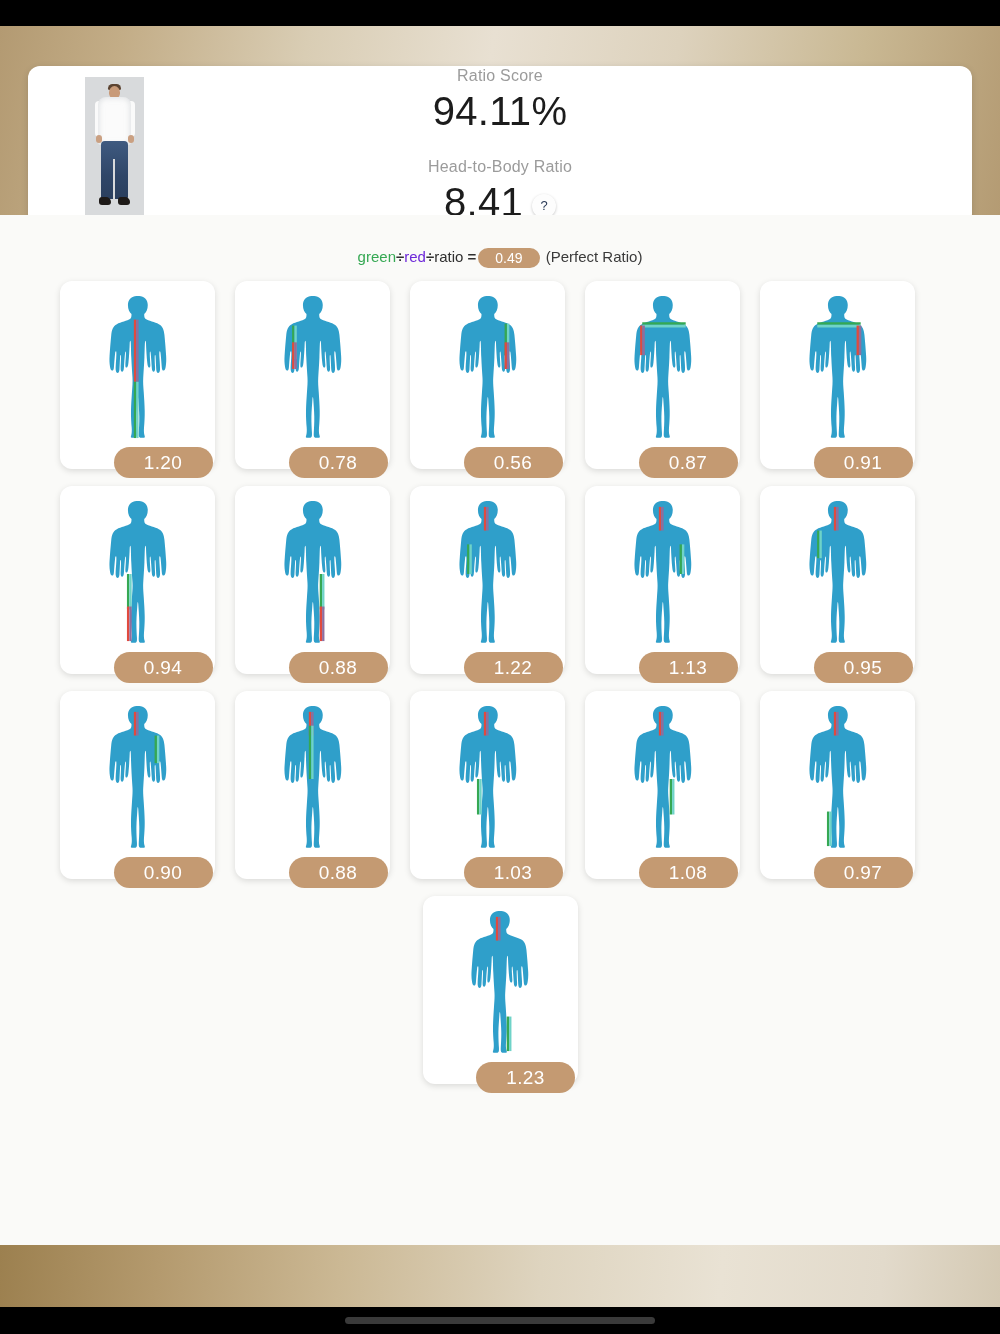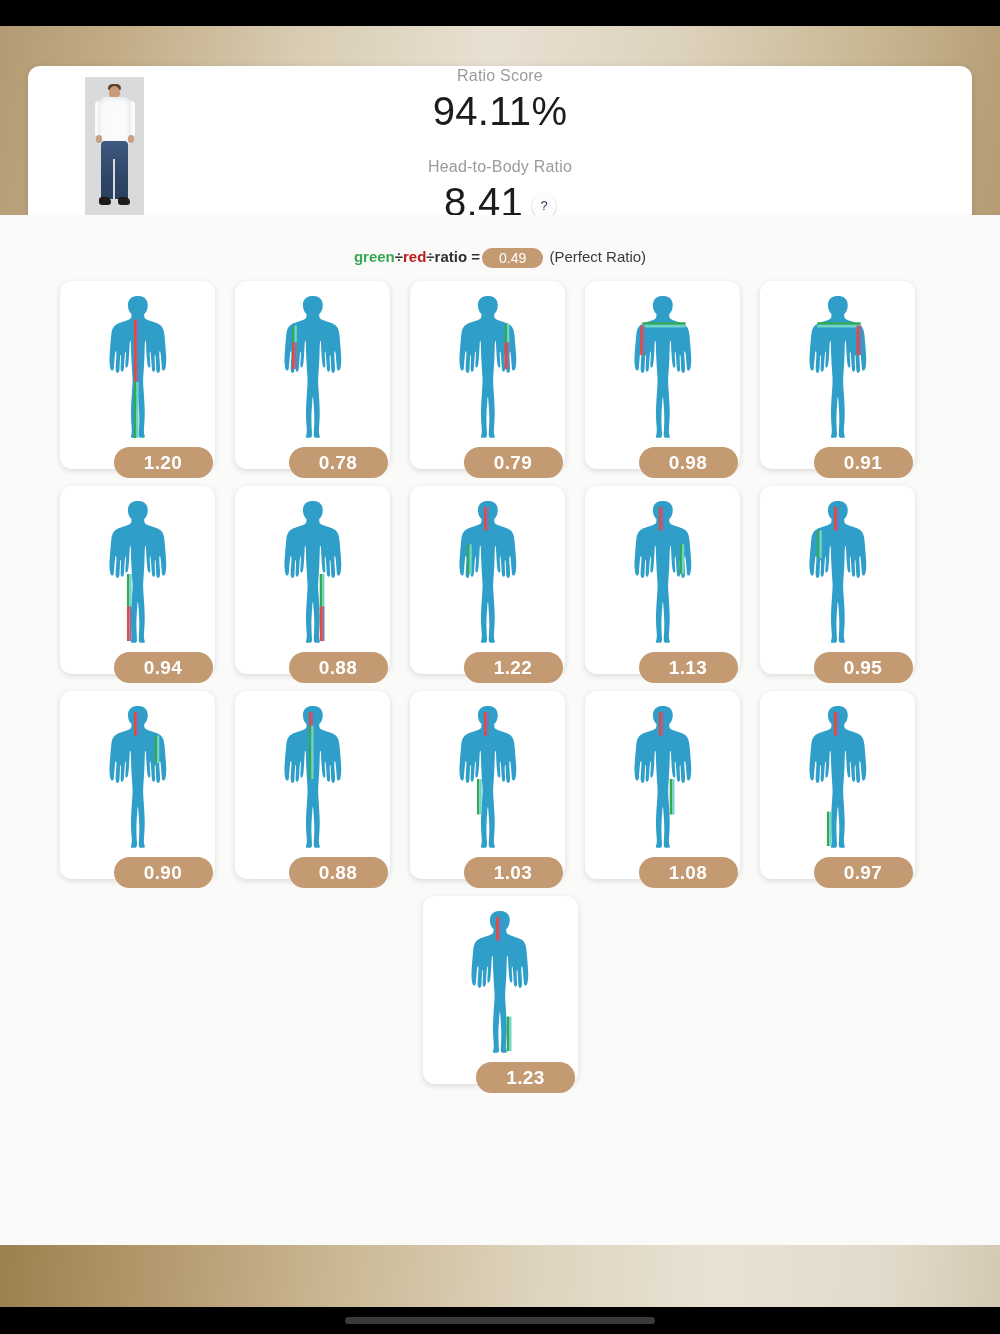--- a/index.html
+++ b/index.html
@@ -165,23 +165,23 @@
   }
 
   .legend {
     width: 100%;
     text-align: center;
     padding-top: 33px;
     font-size: 15px;
     color: #2f2f2f;
   }
   .legend .g { color: #35a853; }
-  .legend .r { color: #b91c1c; }
+  .legend .r { color: #6d28d9; }
   .legend .op { color: #2f2f2f; font-weight: 700; }
-  .legend .word { font-weight: 700; text-align: center; }
+  .legend .word { font-weight: 400; text-align: center; }
   .legend-pill {
     display: inline-block;
     background: #c49a72;
     color: #fff;
     border-radius: 11px;
     padding: 2px 17px;
     font-size: 14px;
     margin: 0 2px;
     vertical-align: middle;
   }
@@ -196,21 +196,20 @@
 
   .card {
     position: relative;
     width: 155px;
     height: 188px;
     background: #fff;
     border-radius: 12px;
     box-shadow: 0 2px 6px rgba(0,0,0,0.13);
     margin: 0 20px 17px 0;
     flex: 0 0 auto;
-    font-weight: bold;
   }
   .card:nth-child(5n) { margin-right: 8px; }
 
   .card.solo { margin: 0 auto 0 auto; text-align: right; }
 
   .figure-wrap {
     position: absolute;
     top: 8px; left: 0;
     width: 155px;
     height: 155px;
@@ -336,33 +335,33 @@
         <div class="card">
           <div class="figure-wrap">
             <svg width="140" height="150" viewBox="42 4 70 152">
               <path d="M75.5 8 C70.6 8 66.8 11.6 66.8 17.2 C66.8 21.4 68.3 24.6 70.4 26.4 C70.4 28.8 70.2 30.4 69.2 31.2 C66.2 33.2 59.4 34.6 55.6 36.6 C51.6 38.7 50.4 42.4 49.9 47.6 C49.3 53.8 48.6 62.4 48.2 68.6 C47.9 73.2 48.1 76.2 48.6 79.4 C49.0 82.0 49.6 83.4 50.7 83.6 C51.8 83.8 52.4 82.6 52.6 80.2 C52.9 76.6 53.3 70.6 53.8 66.2 C54.0 64.2 54.6 63.6 54.9 64.4 C55.2 65.3 55.1 68.0 54.9 71.4 C54.6 76.0 54.2 80.4 54.4 82.8 C54.6 85.2 55.4 86.0 56.4 86.0 C57.4 86.0 58.0 85.0 58.2 82.6 C58.4 79.8 58.6 74.0 58.9 69.4 C59.0 67.6 59.6 67.4 59.7 68.6 C59.9 70.6 59.6 76.6 59.4 80.6 C59.3 83.6 59.9 84.8 60.9 84.8 C61.9 84.8 62.5 83.6 62.7 81.0 C63.0 77.2 63.4 70.0 63.9 65.6 C64.1 63.8 64.6 63.8 64.7 65.2 C64.9 67.4 64.4 73.6 64.2 77.4 C64.1 79.8 64.6 80.8 65.5 80.6 C66.4 80.4 66.9 79.2 67.3 75.8 C67.9 70.4 68.4 61.6 68.6 56.0 C68.7 53.4 69.4 52.6 69.6 54.6 C69.9 57.4 69.9 63.6 70.2 70.4 C70.5 77.6 71.0 84.6 71.4 90.6 C71.7 95.4 71.3 99.6 70.9 105.4 C70.5 111.4 70.0 118.6 69.9 124.8 C69.8 130.6 70.2 136.6 70.6 141.4 C70.9 145.2 70.6 147.4 70.2 149.0 C69.9 150.2 69.6 150.8 69.8 151.2 C70.0 151.6 70.9 151.8 72.4 151.8 C74.2 151.8 75.2 151.4 75.6 150.6 C76.0 149.8 76.0 148.4 75.9 146.2 C75.7 142.6 75.3 136.4 75.4 130.4 C75.5 124.4 76.1 118.2 76.4 113.0 C76.6 109.4 77.1 109.4 77.3 113.0 C77.6 118.2 78.2 124.4 78.3 130.4 C78.4 136.4 78.0 142.6 77.8 146.2 C77.7 148.4 77.7 149.8 78.1 150.6 C78.5 151.4 79.5 151.8 81.3 151.8 C82.8 151.8 83.7 151.6 83.9 151.2 C84.1 150.8 83.8 150.2 83.5 149.0 C83.1 147.4 82.8 145.2 83.1 141.4 C83.5 136.6 83.9 130.6 83.8 124.8 C83.7 118.6 83.2 111.4 82.8 105.4 C82.4 99.6 82.0 95.4 82.3 90.6 C82.7 84.6 83.2 77.6 83.5 70.4 C83.8 63.6 83.8 57.4 84.1 54.6 C84.3 52.6 85.0 53.4 85.1 56.0 C85.3 61.6 85.8 70.4 86.4 75.8 C86.8 79.2 87.3 80.4 88.2 80.6 C89.1 80.8 89.6 79.8 89.5 77.4 C89.3 73.6 88.8 67.4 89.0 65.2 C89.1 63.8 89.6 63.8 89.8 65.6 C90.3 70.0 90.7 77.2 91.0 81.0 C91.2 83.6 91.8 84.8 92.8 84.8 C93.8 84.8 94.4 83.6 94.3 80.6 C94.1 76.6 93.8 70.6 94.0 68.6 C94.1 67.4 94.7 67.6 94.8 69.4 C95.1 74.0 95.3 79.8 95.5 82.6 C95.7 85.0 96.3 86.0 97.3 86.0 C98.3 86.0 99.1 85.2 99.3 82.8 C99.5 80.4 99.1 76.0 98.8 71.4 C98.6 68.0 98.5 65.3 98.8 64.4 C99.1 63.6 99.7 64.2 99.9 66.2 C100.4 70.6 100.8 76.6 101.1 80.2 C101.3 82.6 101.9 83.8 103.0 83.6 C104.1 83.4 104.7 82.0 105.1 79.4 C105.6 76.2 105.8 73.2 105.5 68.6 C105.1 62.4 104.4 53.8 103.8 47.6 C103.3 42.4 102.1 38.7 98.1 36.6 C94.3 34.6 87.5 33.2 84.5 31.2 C83.5 30.4 83.3 28.8 83.3 26.4 C85.4 24.6 86.9 21.4 86.9 17.2 C86.9 11.6 83.1 8 78.2 8 Z" fill="#2f9fca"></path>
               <line x1="95" x2="95" y1="36" y2="68" stroke="#35a853" stroke-width="2.4"></line>
               <line x1="97.4" x2="97.4" y1="36" y2="68" stroke="#6fd3c8" stroke-width="2.4"></line>
               <line x1="95" x2="95" y1="55" y2="82" stroke="#e04a3f" stroke-width="2.4"></line>
               <line x1="97.4" x2="97.4" y1="55" y2="82" stroke="#8e6e9e" stroke-width="2.4"></line>
             </svg>
           </div>
-          <div class="value-pill">0.79</div>
+          <div class="value-pill">0.56</div>
         </div>
         <div class="card">
           <div class="figure-wrap">
             <svg width="140" height="150" viewBox="42 4 70 152">
               <path d="M75.5 8 C70.6 8 66.8 11.6 66.8 17.2 C66.8 21.4 68.3 24.6 70.4 26.4 C70.4 28.8 70.2 30.4 69.2 31.2 C66.2 33.2 59.4 34.6 55.6 36.6 C51.6 38.7 50.4 42.4 49.9 47.6 C49.3 53.8 48.6 62.4 48.2 68.6 C47.9 73.2 48.1 76.2 48.6 79.4 C49.0 82.0 49.6 83.4 50.7 83.6 C51.8 83.8 52.4 82.6 52.6 80.2 C52.9 76.6 53.3 70.6 53.8 66.2 C54.0 64.2 54.6 63.6 54.9 64.4 C55.2 65.3 55.1 68.0 54.9 71.4 C54.6 76.0 54.2 80.4 54.4 82.8 C54.6 85.2 55.4 86.0 56.4 86.0 C57.4 86.0 58.0 85.0 58.2 82.6 C58.4 79.8 58.6 74.0 58.9 69.4 C59.0 67.6 59.6 67.4 59.7 68.6 C59.9 70.6 59.6 76.6 59.4 80.6 C59.3 83.6 59.9 84.8 60.9 84.8 C61.9 84.8 62.5 83.6 62.7 81.0 C63.0 77.2 63.4 70.0 63.9 65.6 C64.1 63.8 64.6 63.8 64.7 65.2 C64.9 67.4 64.4 73.6 64.2 77.4 C64.1 79.8 64.6 80.8 65.5 80.6 C66.4 80.4 66.9 79.2 67.3 75.8 C67.9 70.4 68.4 61.6 68.6 56.0 C68.7 53.4 69.4 52.6 69.6 54.6 C69.9 57.4 69.9 63.6 70.2 70.4 C70.5 77.6 71.0 84.6 71.4 90.6 C71.7 95.4 71.3 99.6 70.9 105.4 C70.5 111.4 70.0 118.6 69.9 124.8 C69.8 130.6 70.2 136.6 70.6 141.4 C70.9 145.2 70.6 147.4 70.2 149.0 C69.9 150.2 69.6 150.8 69.8 151.2 C70.0 151.6 70.9 151.8 72.4 151.8 C74.2 151.8 75.2 151.4 75.6 150.6 C76.0 149.8 76.0 148.4 75.9 146.2 C75.7 142.6 75.3 136.4 75.4 130.4 C75.5 124.4 76.1 118.2 76.4 113.0 C76.6 109.4 77.1 109.4 77.3 113.0 C77.6 118.2 78.2 124.4 78.3 130.4 C78.4 136.4 78.0 142.6 77.8 146.2 C77.7 148.4 77.7 149.8 78.1 150.6 C78.5 151.4 79.5 151.8 81.3 151.8 C82.8 151.8 83.7 151.6 83.9 151.2 C84.1 150.8 83.8 150.2 83.5 149.0 C83.1 147.4 82.8 145.2 83.1 141.4 C83.5 136.6 83.9 130.6 83.8 124.8 C83.7 118.6 83.2 111.4 82.8 105.4 C82.4 99.6 82.0 95.4 82.3 90.6 C82.7 84.6 83.2 77.6 83.5 70.4 C83.8 63.6 83.8 57.4 84.1 54.6 C84.3 52.6 85.0 53.4 85.1 56.0 C85.3 61.6 85.8 70.4 86.4 75.8 C86.8 79.2 87.3 80.4 88.2 80.6 C89.1 80.8 89.6 79.8 89.5 77.4 C89.3 73.6 88.8 67.4 89.0 65.2 C89.1 63.8 89.6 63.8 89.8 65.6 C90.3 70.0 90.7 77.2 91.0 81.0 C91.2 83.6 91.8 84.8 92.8 84.8 C93.8 84.8 94.4 83.6 94.3 80.6 C94.1 76.6 93.8 70.6 94.0 68.6 C94.1 67.4 94.7 67.6 94.8 69.4 C95.1 74.0 95.3 79.8 95.5 82.6 C95.7 85.0 96.3 86.0 97.3 86.0 C98.3 86.0 99.1 85.2 99.3 82.8 C99.5 80.4 99.1 76.0 98.8 71.4 C98.6 68.0 98.5 65.3 98.8 64.4 C99.1 63.6 99.7 64.2 99.9 66.2 C100.4 70.6 100.8 76.6 101.1 80.2 C101.3 82.6 101.9 83.8 103.0 83.6 C104.1 83.4 104.7 82.0 105.1 79.4 C105.6 76.2 105.8 73.2 105.5 68.6 C105.1 62.4 104.4 53.8 103.8 47.6 C103.3 42.4 102.1 38.7 98.1 36.6 C94.3 34.6 87.5 33.2 84.5 31.2 C83.5 30.4 83.3 28.8 83.3 26.4 C85.4 24.6 86.9 21.4 86.9 17.2 C86.9 11.6 83.1 8 78.2 8 Z" fill="#2f9fca"></path>
               <line x1="56" x2="100" y1="36" y2="36" stroke="#35a853" stroke-width="2.6"></line>
               <line x1="56" x2="100" y1="38.6" y2="38.6" stroke="#6fd3c8" stroke-width="2.6"></line>
               <line x1="55" x2="55" y1="38" y2="68" stroke="#e04a3f" stroke-width="2.4"></line>
               <line x1="57.4" x2="57.4" y1="38" y2="68" stroke="#8e6e9e" stroke-width="2.4"></line>
             </svg>
           </div>
-          <div class="value-pill">0.98</div>
+          <div class="value-pill">0.87</div>
         </div>
         <div class="card">
           <div class="figure-wrap">
             <svg width="140" height="150" viewBox="42 4 70 152">
               <path d="M75.5 8 C70.6 8 66.8 11.6 66.8 17.2 C66.8 21.4 68.3 24.6 70.4 26.4 C70.4 28.8 70.2 30.4 69.2 31.2 C66.2 33.2 59.4 34.6 55.6 36.6 C51.6 38.7 50.4 42.4 49.9 47.6 C49.3 53.8 48.6 62.4 48.2 68.6 C47.9 73.2 48.1 76.2 48.6 79.4 C49.0 82.0 49.6 83.4 50.7 83.6 C51.8 83.8 52.4 82.6 52.6 80.2 C52.9 76.6 53.3 70.6 53.8 66.2 C54.0 64.2 54.6 63.6 54.9 64.4 C55.2 65.3 55.1 68.0 54.9 71.4 C54.6 76.0 54.2 80.4 54.4 82.8 C54.6 85.2 55.4 86.0 56.4 86.0 C57.4 86.0 58.0 85.0 58.2 82.6 C58.4 79.8 58.6 74.0 58.9 69.4 C59.0 67.6 59.6 67.4 59.7 68.6 C59.9 70.6 59.6 76.6 59.4 80.6 C59.3 83.6 59.9 84.8 60.9 84.8 C61.9 84.8 62.5 83.6 62.7 81.0 C63.0 77.2 63.4 70.0 63.9 65.6 C64.1 63.8 64.6 63.8 64.7 65.2 C64.9 67.4 64.4 73.6 64.2 77.4 C64.1 79.8 64.6 80.8 65.5 80.6 C66.4 80.4 66.9 79.2 67.3 75.8 C67.9 70.4 68.4 61.6 68.6 56.0 C68.7 53.4 69.4 52.6 69.6 54.6 C69.9 57.4 69.9 63.6 70.2 70.4 C70.5 77.6 71.0 84.6 71.4 90.6 C71.7 95.4 71.3 99.6 70.9 105.4 C70.5 111.4 70.0 118.6 69.9 124.8 C69.8 130.6 70.2 136.6 70.6 141.4 C70.9 145.2 70.6 147.4 70.2 149.0 C69.9 150.2 69.6 150.8 69.8 151.2 C70.0 151.6 70.9 151.8 72.4 151.8 C74.2 151.8 75.2 151.4 75.6 150.6 C76.0 149.8 76.0 148.4 75.9 146.2 C75.7 142.6 75.3 136.4 75.4 130.4 C75.5 124.4 76.1 118.2 76.4 113.0 C76.6 109.4 77.1 109.4 77.3 113.0 C77.6 118.2 78.2 124.4 78.3 130.4 C78.4 136.4 78.0 142.6 77.8 146.2 C77.7 148.4 77.7 149.8 78.1 150.6 C78.5 151.4 79.5 151.8 81.3 151.8 C82.8 151.8 83.7 151.6 83.9 151.2 C84.1 150.8 83.8 150.2 83.5 149.0 C83.1 147.4 82.8 145.2 83.1 141.4 C83.5 136.6 83.9 130.6 83.8 124.8 C83.7 118.6 83.2 111.4 82.8 105.4 C82.4 99.6 82.0 95.4 82.3 90.6 C82.7 84.6 83.2 77.6 83.5 70.4 C83.8 63.6 83.8 57.4 84.1 54.6 C84.3 52.6 85.0 53.4 85.1 56.0 C85.3 61.6 85.8 70.4 86.4 75.8 C86.8 79.2 87.3 80.4 88.2 80.6 C89.1 80.8 89.6 79.8 89.5 77.4 C89.3 73.6 88.8 67.4 89.0 65.2 C89.1 63.8 89.6 63.8 89.8 65.6 C90.3 70.0 90.7 77.2 91.0 81.0 C91.2 83.6 91.8 84.8 92.8 84.8 C93.8 84.8 94.4 83.6 94.3 80.6 C94.1 76.6 93.8 70.6 94.0 68.6 C94.1 67.4 94.7 67.6 94.8 69.4 C95.1 74.0 95.3 79.8 95.5 82.6 C95.7 85.0 96.3 86.0 97.3 86.0 C98.3 86.0 99.1 85.2 99.3 82.8 C99.5 80.4 99.1 76.0 98.8 71.4 C98.6 68.0 98.5 65.3 98.8 64.4 C99.1 63.6 99.7 64.2 99.9 66.2 C100.4 70.6 100.8 76.6 101.1 80.2 C101.3 82.6 101.9 83.8 103.0 83.6 C104.1 83.4 104.7 82.0 105.1 79.4 C105.6 76.2 105.8 73.2 105.5 68.6 C105.1 62.4 104.4 53.8 103.8 47.6 C103.3 42.4 102.1 38.7 98.1 36.6 C94.3 34.6 87.5 33.2 84.5 31.2 C83.5 30.4 83.3 28.8 83.3 26.4 C85.4 24.6 86.9 21.4 86.9 17.2 C86.9 11.6 83.1 8 78.2 8 Z" fill="#2f9fca"></path>
               <line x1="56" x2="100" y1="36" y2="36" stroke="#35a853" stroke-width="2.6"></line>
               <line x1="56" x2="100" y1="38.6" y2="38.6" stroke="#6fd3c8" stroke-width="2.6"></line>
               <line x1="97" x2="97" y1="38" y2="68" stroke="#e04a3f" stroke-width="2.4"></line>
               <line x1="99.4" x2="99.4" y1="38" y2="68" stroke="#8e6e9e" stroke-width="2.4"></line>
             </svg>

